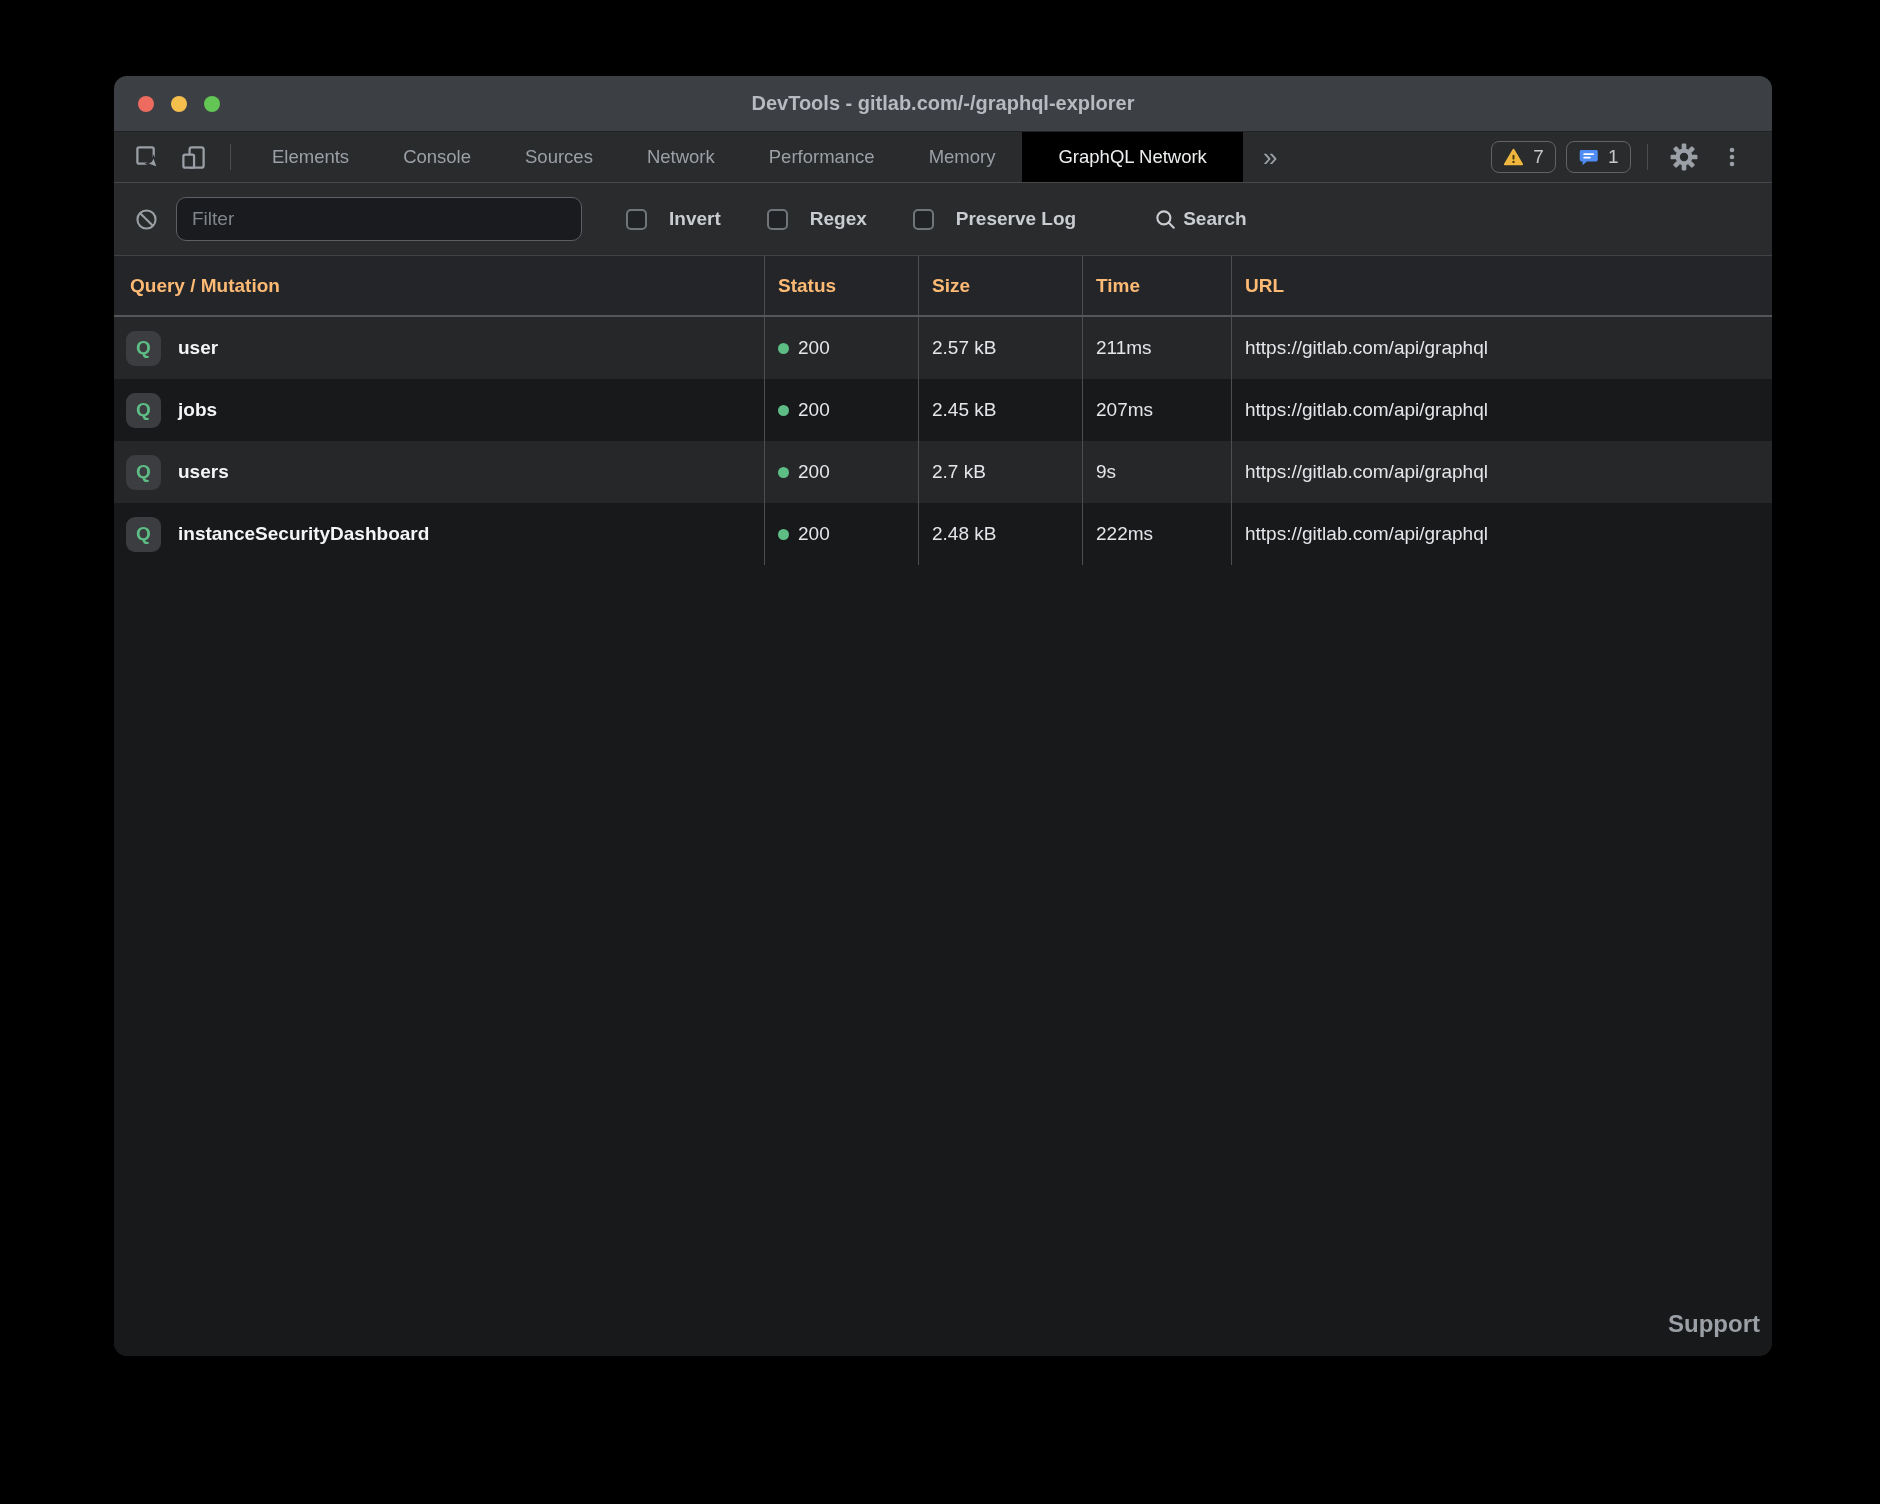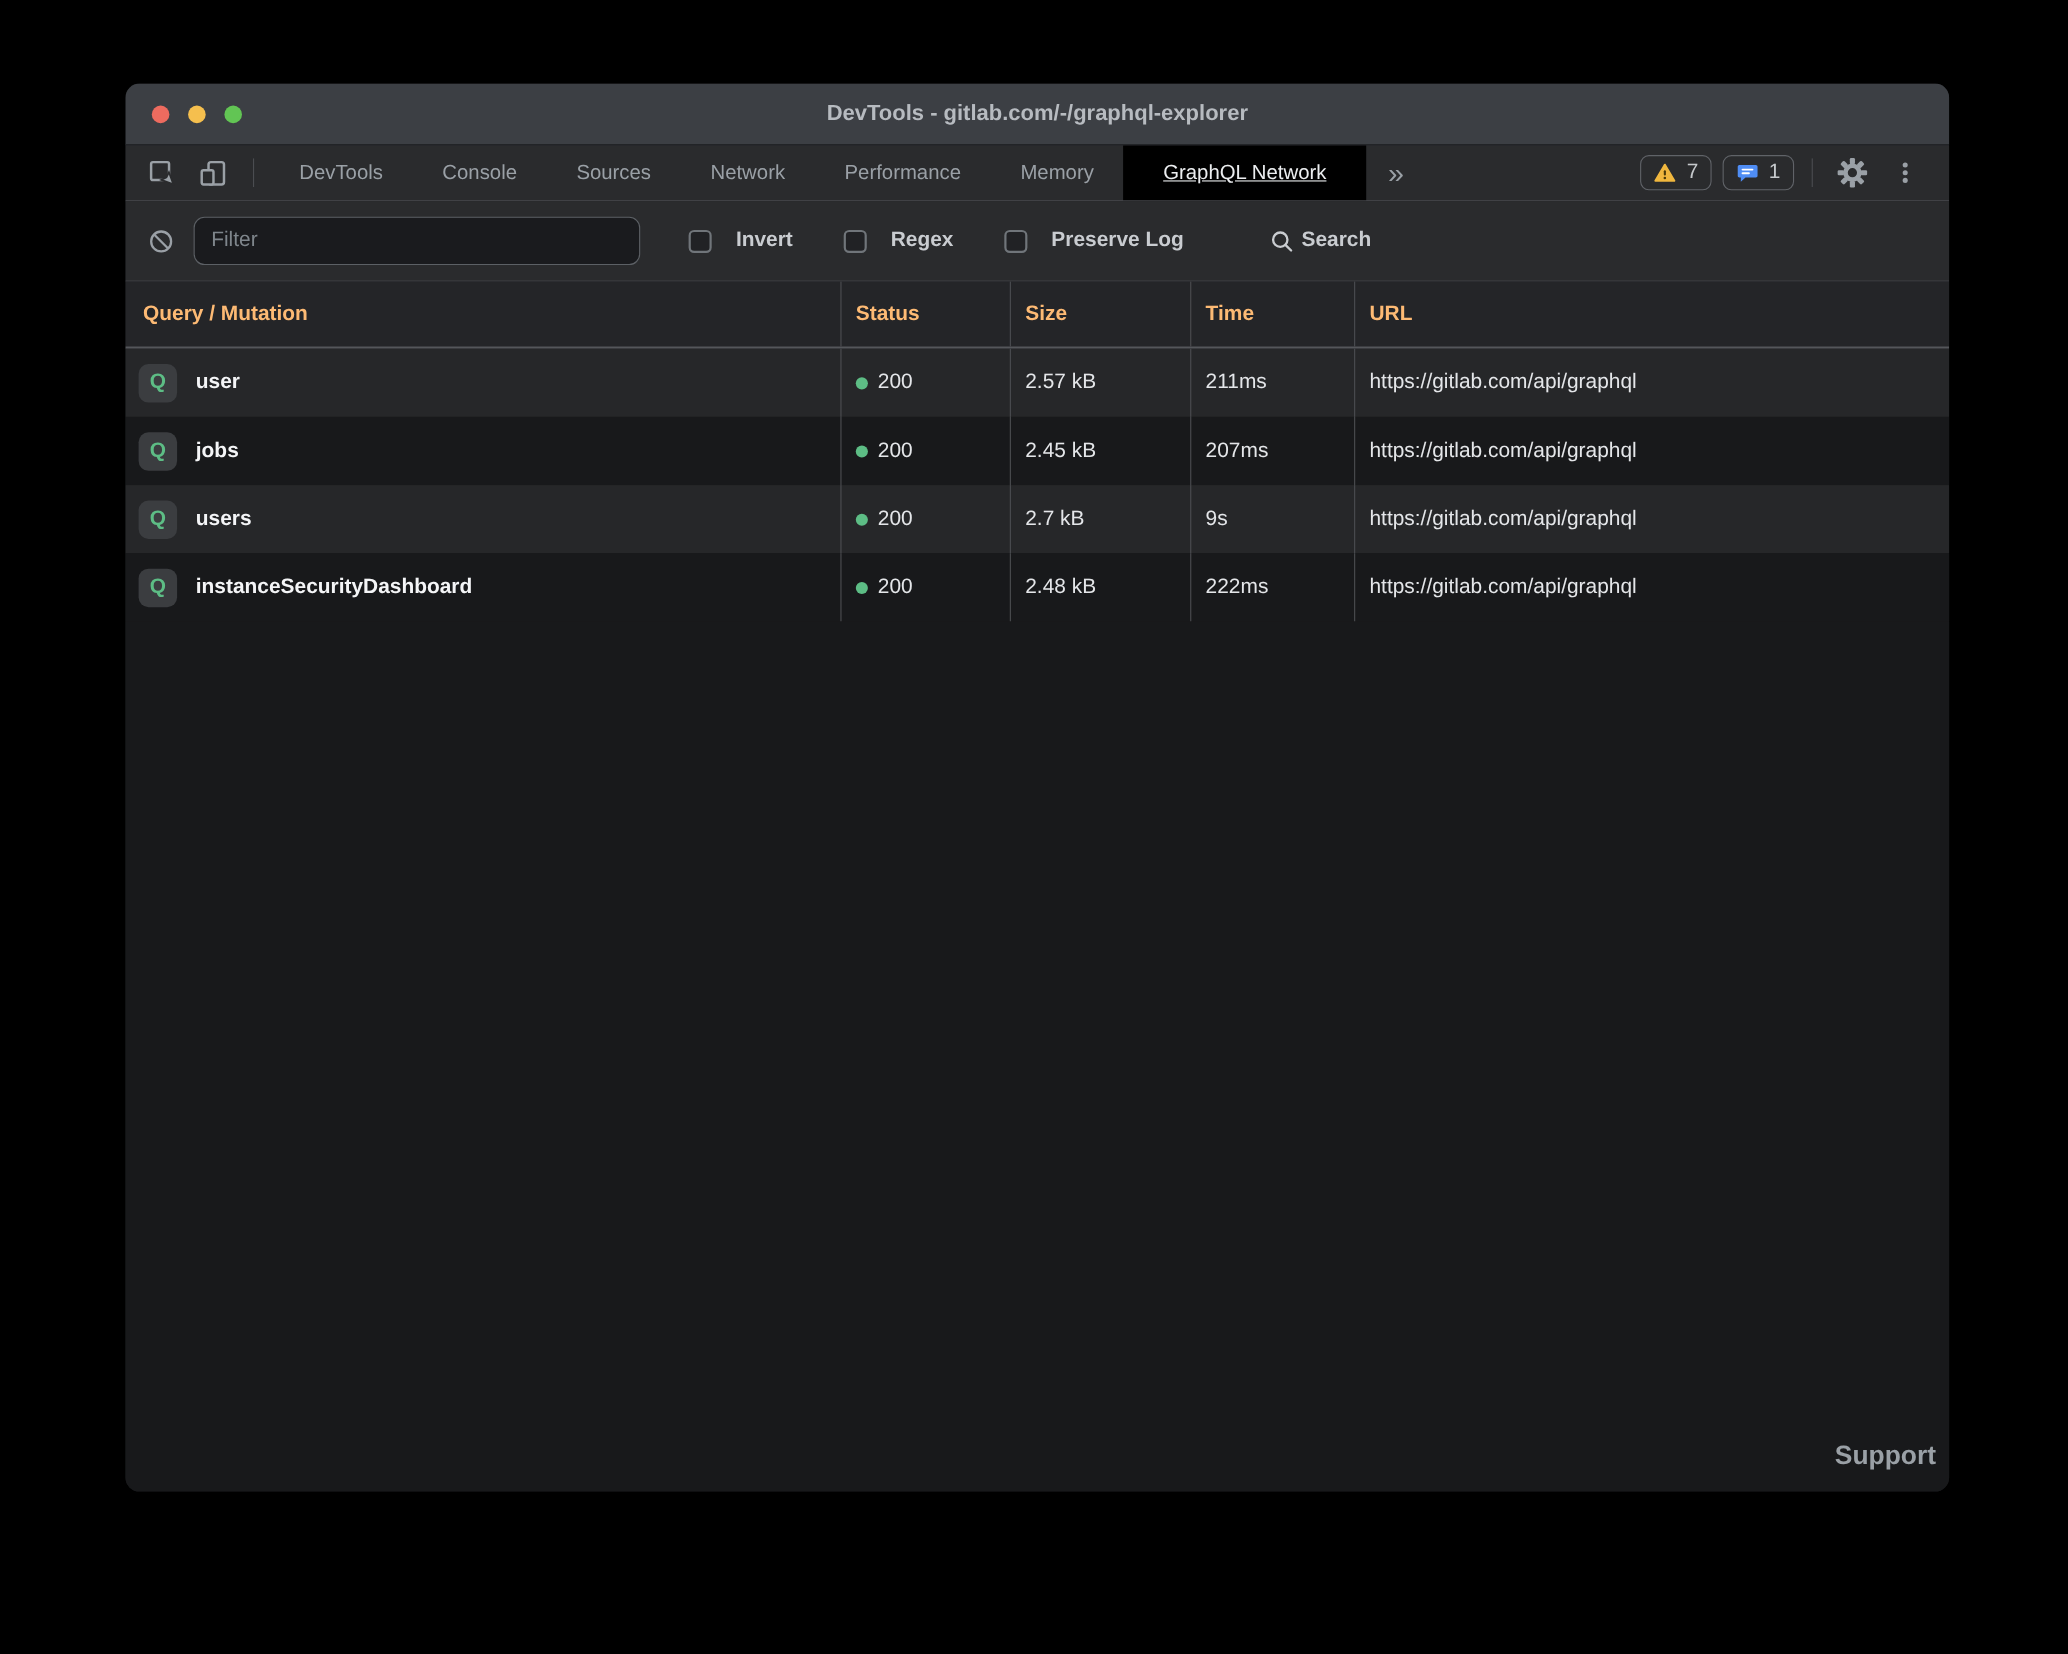--- a/index.html
+++ b/index.html
@@ -21,21 +21,21 @@
   .light.green { background:var(--traffic-green); }
   .title { font-size:20px; font-weight:700; color:#b7bbc0; }
 
   
   .toolbar { height:51px; flex:0 0 auto; background:#2a2b2d; display:flex; align-items:stretch;
     border-bottom:1px solid #46484c; padding-left:10px; }
   .tool-btn { width:46px; display:flex; align-items:center; justify-content:center; }
   .vsep { width:1px; background:#4b4d51; margin:12px 14px; }
   .tabs { display:flex; align-items:stretch; }
   .tab { display:flex; align-items:center; padding:0 27px; font-size:18.5px; color:#9aa0a6; white-space:nowrap; }
-  .tab.selected { background:var(--selected-tab-bg); color:#eceef0; padding:4px 36px;text-decoration:underline; }
+  .tab.selected { background:var(--selected-tab-bg); color:#eceef0; padding:4px 36px; }
   .chevron-more { display:flex; align-items:center; padding:0 20px; color:#9aa0a6; font-size:26px; }
   .toolbar-right { margin-left:auto; display:flex; align-items:center; gap:10px; padding-right:22px; }
   .pill { display:flex; align-items:center; gap:9px; border:1.5px solid #606368; border-radius:8px;
     padding:4px 11px; color:#c6c9cc; font-size:19px; }
   .tb-sep { width:1.5px; height:26px; background:#4b4d51; margin:0 6px; }
   .icon-btn { display:flex; align-items:center; justify-content:center; padding:0 6px; }
 
   
   .filterbar { height:73px; flex:0 0 auto; background:#2a2b2d; display:flex; align-items:center;
     padding-left:16px; border-bottom:1px solid #404247; }
@@ -101,21 +101,21 @@
     <div class="tool-btn">
       <svg width="27" height="27" viewBox="0 0 24 24">
         <rect x="8.5" y="3" width="12.5" height="18" rx="2" fill="none" stroke="#9aa0a6" stroke-width="2"></rect>
         <rect x="3" y="9.5" width="9.5" height="11.5" rx="1.5" fill="#2a2b2d" stroke="#9aa0a6" stroke-width="2"></rect>
       </svg>
     </div>
     <div class="vsep"></div>
 
     <div class="tabs" id="tabs">
         <div class="tab">
-    <span>DevTools</span>
+    <span>Elements</span>
   </div>
         <div class="tab">
     <span>Console</span>
   </div>
         <div class="tab">
     <span>Sources</span>
   </div>
         <div class="tab">
     <span>Network</span>
   </div>

